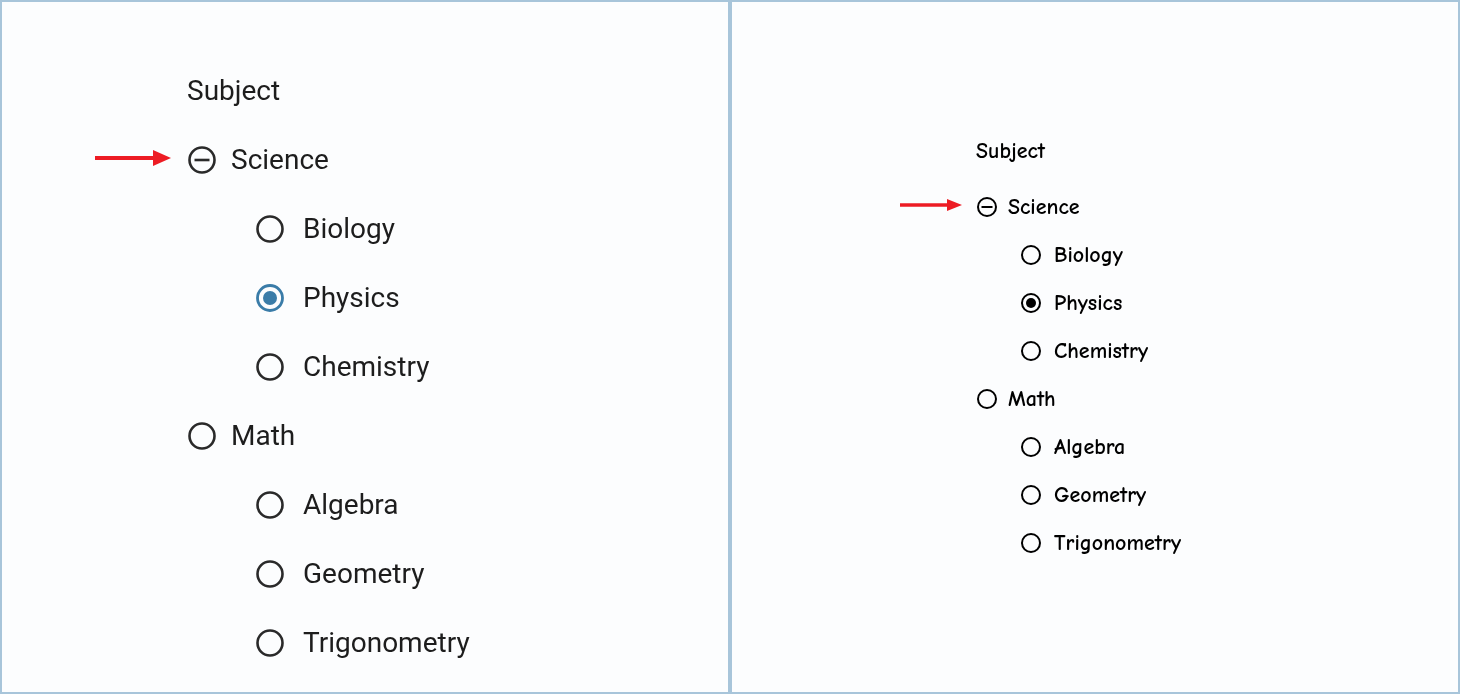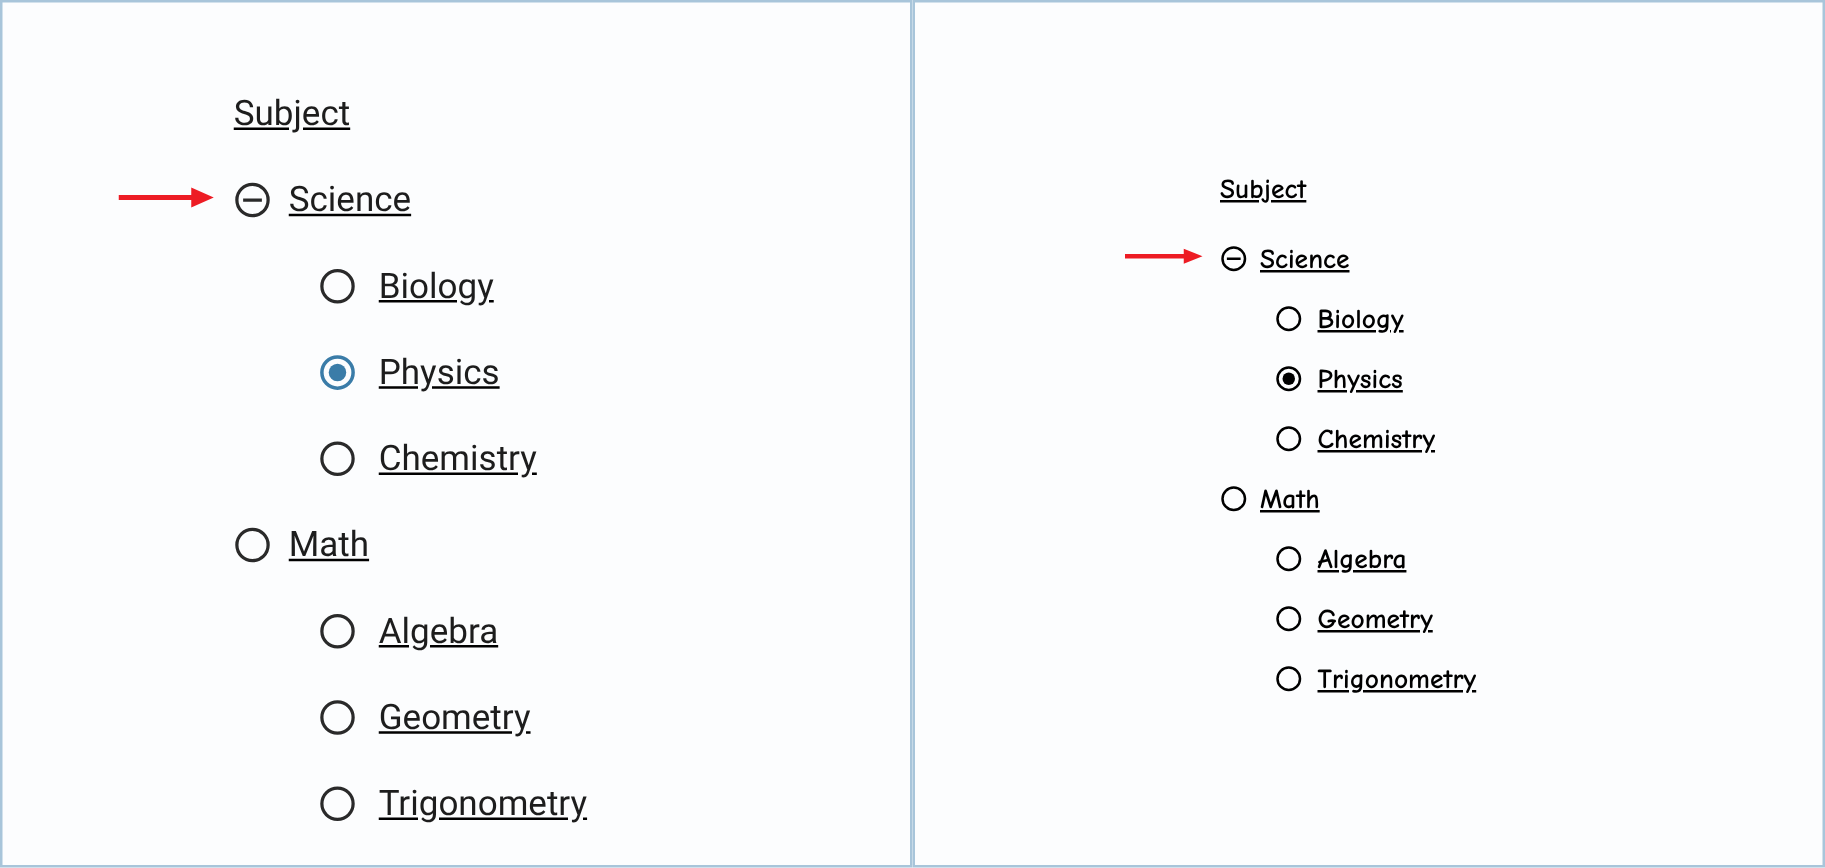--- a/index.html
+++ b/index.html
@@ -11,21 +11,20 @@
       background: #fcfdfe;
       width: 1460px;
       height: 694px;
       display: flex;
     }
     .panel {
       flex: 1;
       border: 2px solid #a8c5da;
       background: #fcfdfe;
       position: relative;
-      text-decoration: underline;
     }
     .panel-left {
       font-family: -apple-system, BlinkMacSystemFont, "Segoe UI", Roboto, Arial, sans-serif;
     }
     .panel-right {
       font-family: "Comic Sans MS", "Comic Neue", cursive, sans-serif;
     }
 
     
     .left-content {

